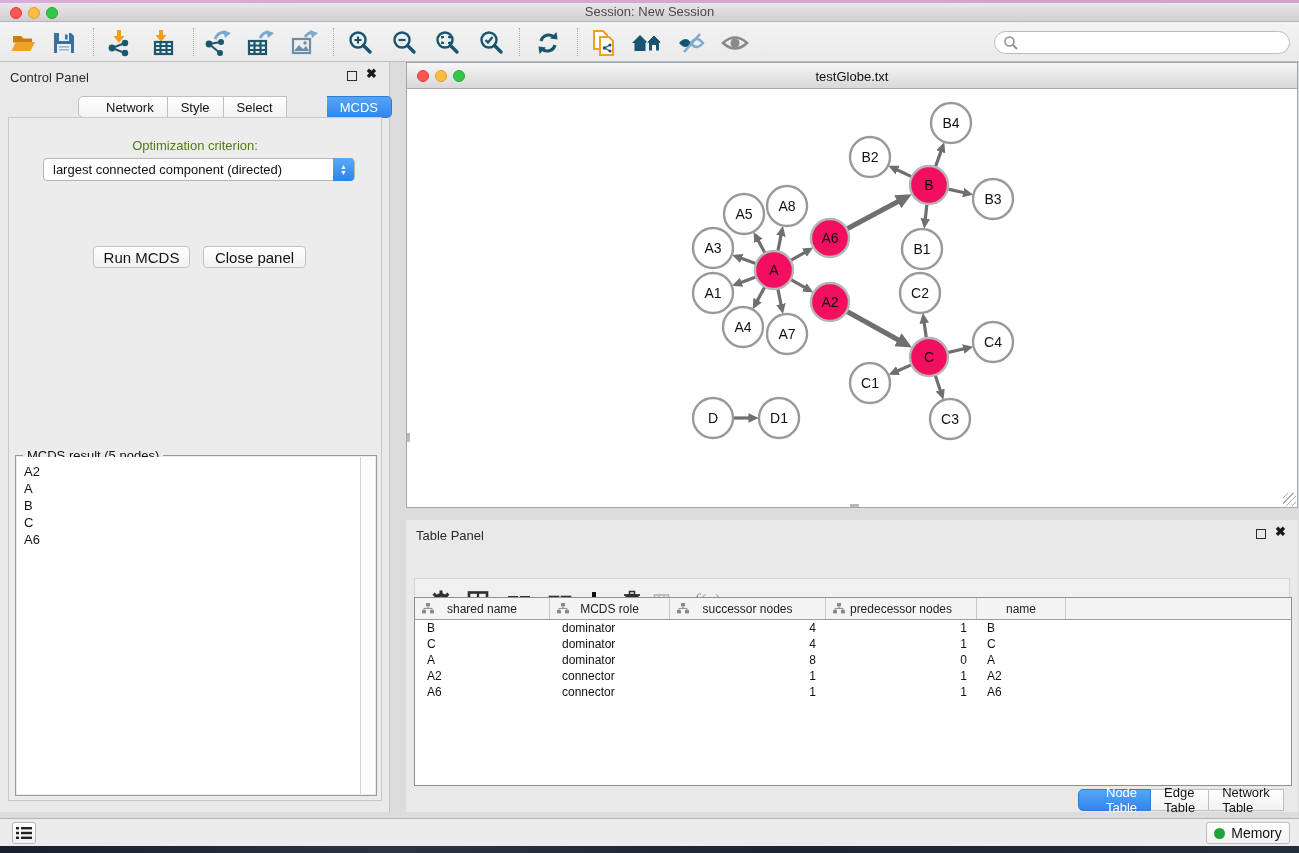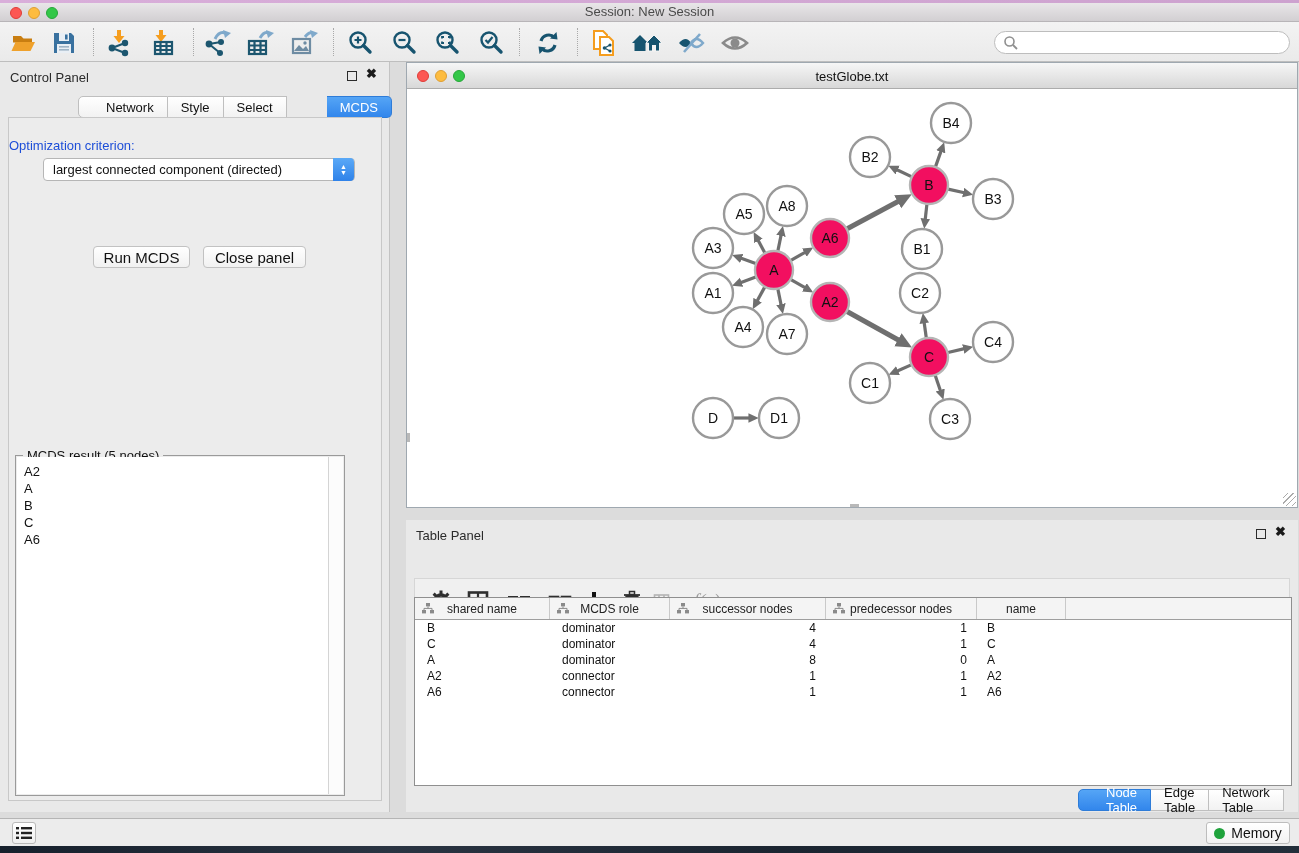--- a/index.html
+++ b/index.html
@@ -40,34 +40,34 @@
   .seg-tab { border:1px solid #BFBFBF; border-left:none; background:linear-gradient(#FFFFFF,#F2F2F2);
     font-size:13px; color:#111; display:flex; align-items:center; justify-content:center;
     padding:0 13px; cursor:default; }
   .seg-tab:first-child { border-left:1px solid #BFBFBF; border-radius:5px 0 0 5px;padding-left:27px; }
   .seg-tab:last-child { border-radius:0 5px 5px 0;margin-left:40px; }
   .seg-tab.selected { background:linear-gradient(#55A5F6,#3286EC); color:#FFFFFF; border-color:#2E7CD8; }
 
   .cp-tabs { left:78px; top:34px; }
   .cp-content { position:absolute; left:8px; top:55px; width:374px; height:684px;
     background:#ECECEC; border:1px solid #C8C8C8; }
-  .opt-label { position:absolute; left:0; top:20px; width:100%; 
-    font-size:13px; color:#1d4ed8; }
+  .opt-label { position:absolute; left:0; top:20px; width:100%; text-align:center;
+    font-size:13px; color:#4d7c0f; }
   .criterion-select { position:absolute; left:34px; top:40px; width:312px; height:23px;
     background:#FFFFFF; border:1px solid #B6B6B6; border-radius:4px; font-size:13px;
     display:flex; align-items:center; padding-left:9px; color:#111; }
   .sel-stepper { position:absolute; right:0; top:-1px; width:21px; height:23px;
     background:linear-gradient(#5AA9F7,#2F82E9); border-radius:0 4px 4px 0;
     display:flex; flex-direction:column; align-items:center; justify-content:center; }
   .sel-stepper span { color:#fff; font-size:7px; line-height:6px; }
   .mac-btn { position:absolute; height:22px; background:linear-gradient(#FFFFFF,#F1F1F1);
     border:1px solid #C2C2C2; border-radius:4px; font-size:15px; color:#111;
     display:flex; align-items:center; justify-content:center; cursor:default; }
 
-  .mcds-group { position:absolute; left:6px; top:337px; width:330px; height:341px;
+  .mcds-group { position:absolute; left:6px; top:337px; width:362px; height:341px;
     border:1px solid #9A9A9A; }
   .mcds-group-label { position:absolute; left:7px; top:-8px; background:#ECECEC;
     padding:0 4px; font-size:13px; color:#111; }
   .mcds-list { position:absolute; left:1px; top:1px; right:16px; bottom:1px;
     background:#FFFFFF; padding:6px 0 0 7px; }
   .mcds-list div { font-size:13px; line-height:17px; color:#111; }
   .mcds-scroll { position:absolute; top:1px; right:1px; width:15px; bottom:1px;
     background:#FCFCFC; border-left:1px solid #D4D4D4; }
 
   

